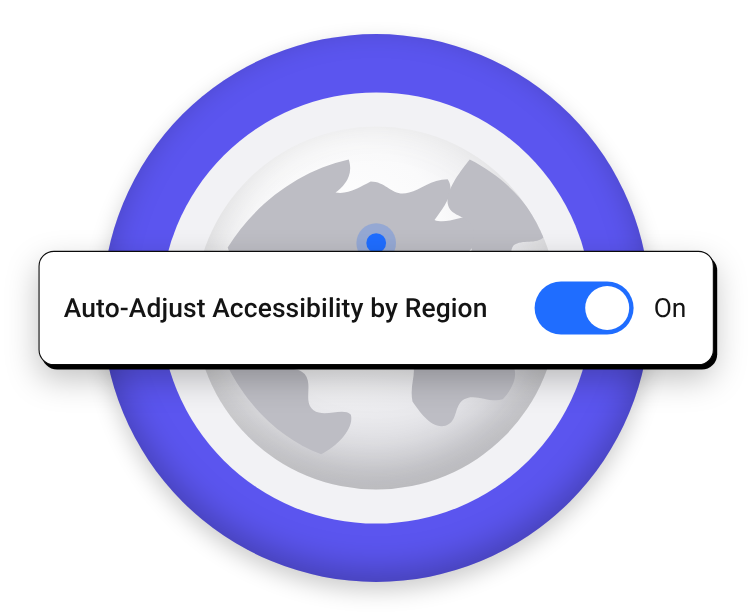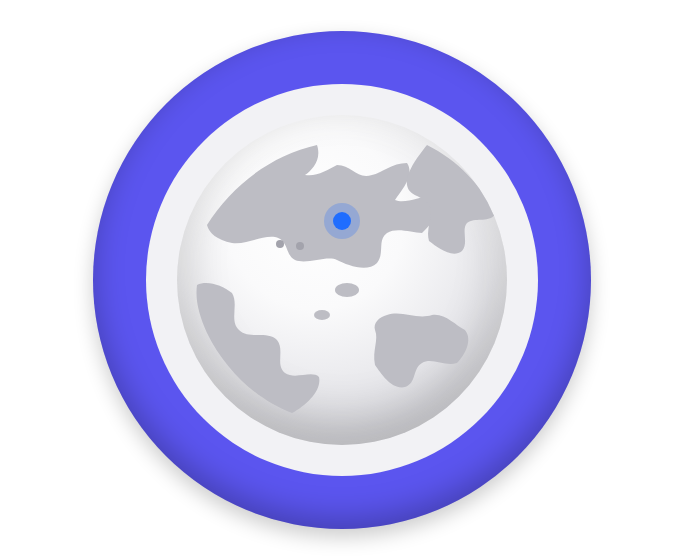--- a/index.html
+++ b/index.html
@@ -145,14 +145,21 @@
         <path d="M210 200 C225 195 240 205 255 200 C268 198 278 210 288 215 C296 225 288 240 280 248 C268 252 255 242 245 248 C235 254 240 268 228 272 C215 275 205 260 198 250 C195 235 202 225 198 215 C196 208 202 202 210 200 Z"></path>
         <ellipse cx="170" cy="175" rx="12" ry="7"></ellipse>
         <ellipse cx="145" cy="200" rx="8" ry="5"></ellipse>
       </g>
     </svg>
     <div class="dot-sm d1"></div>
     <div class="dot-sm d2"></div>
     <div class="pin"></div>
   </div>
 
+  <div class="card">
+    <div class="card-label">Auto-Adjust Accessibility by Region</div>
+    <div class="toggle">
+      <div class="toggle-knob"></div>
+    </div>
+    <div class="toggle-state">On</div>
+  </div>
 
 </div>
 
 </body></html>

